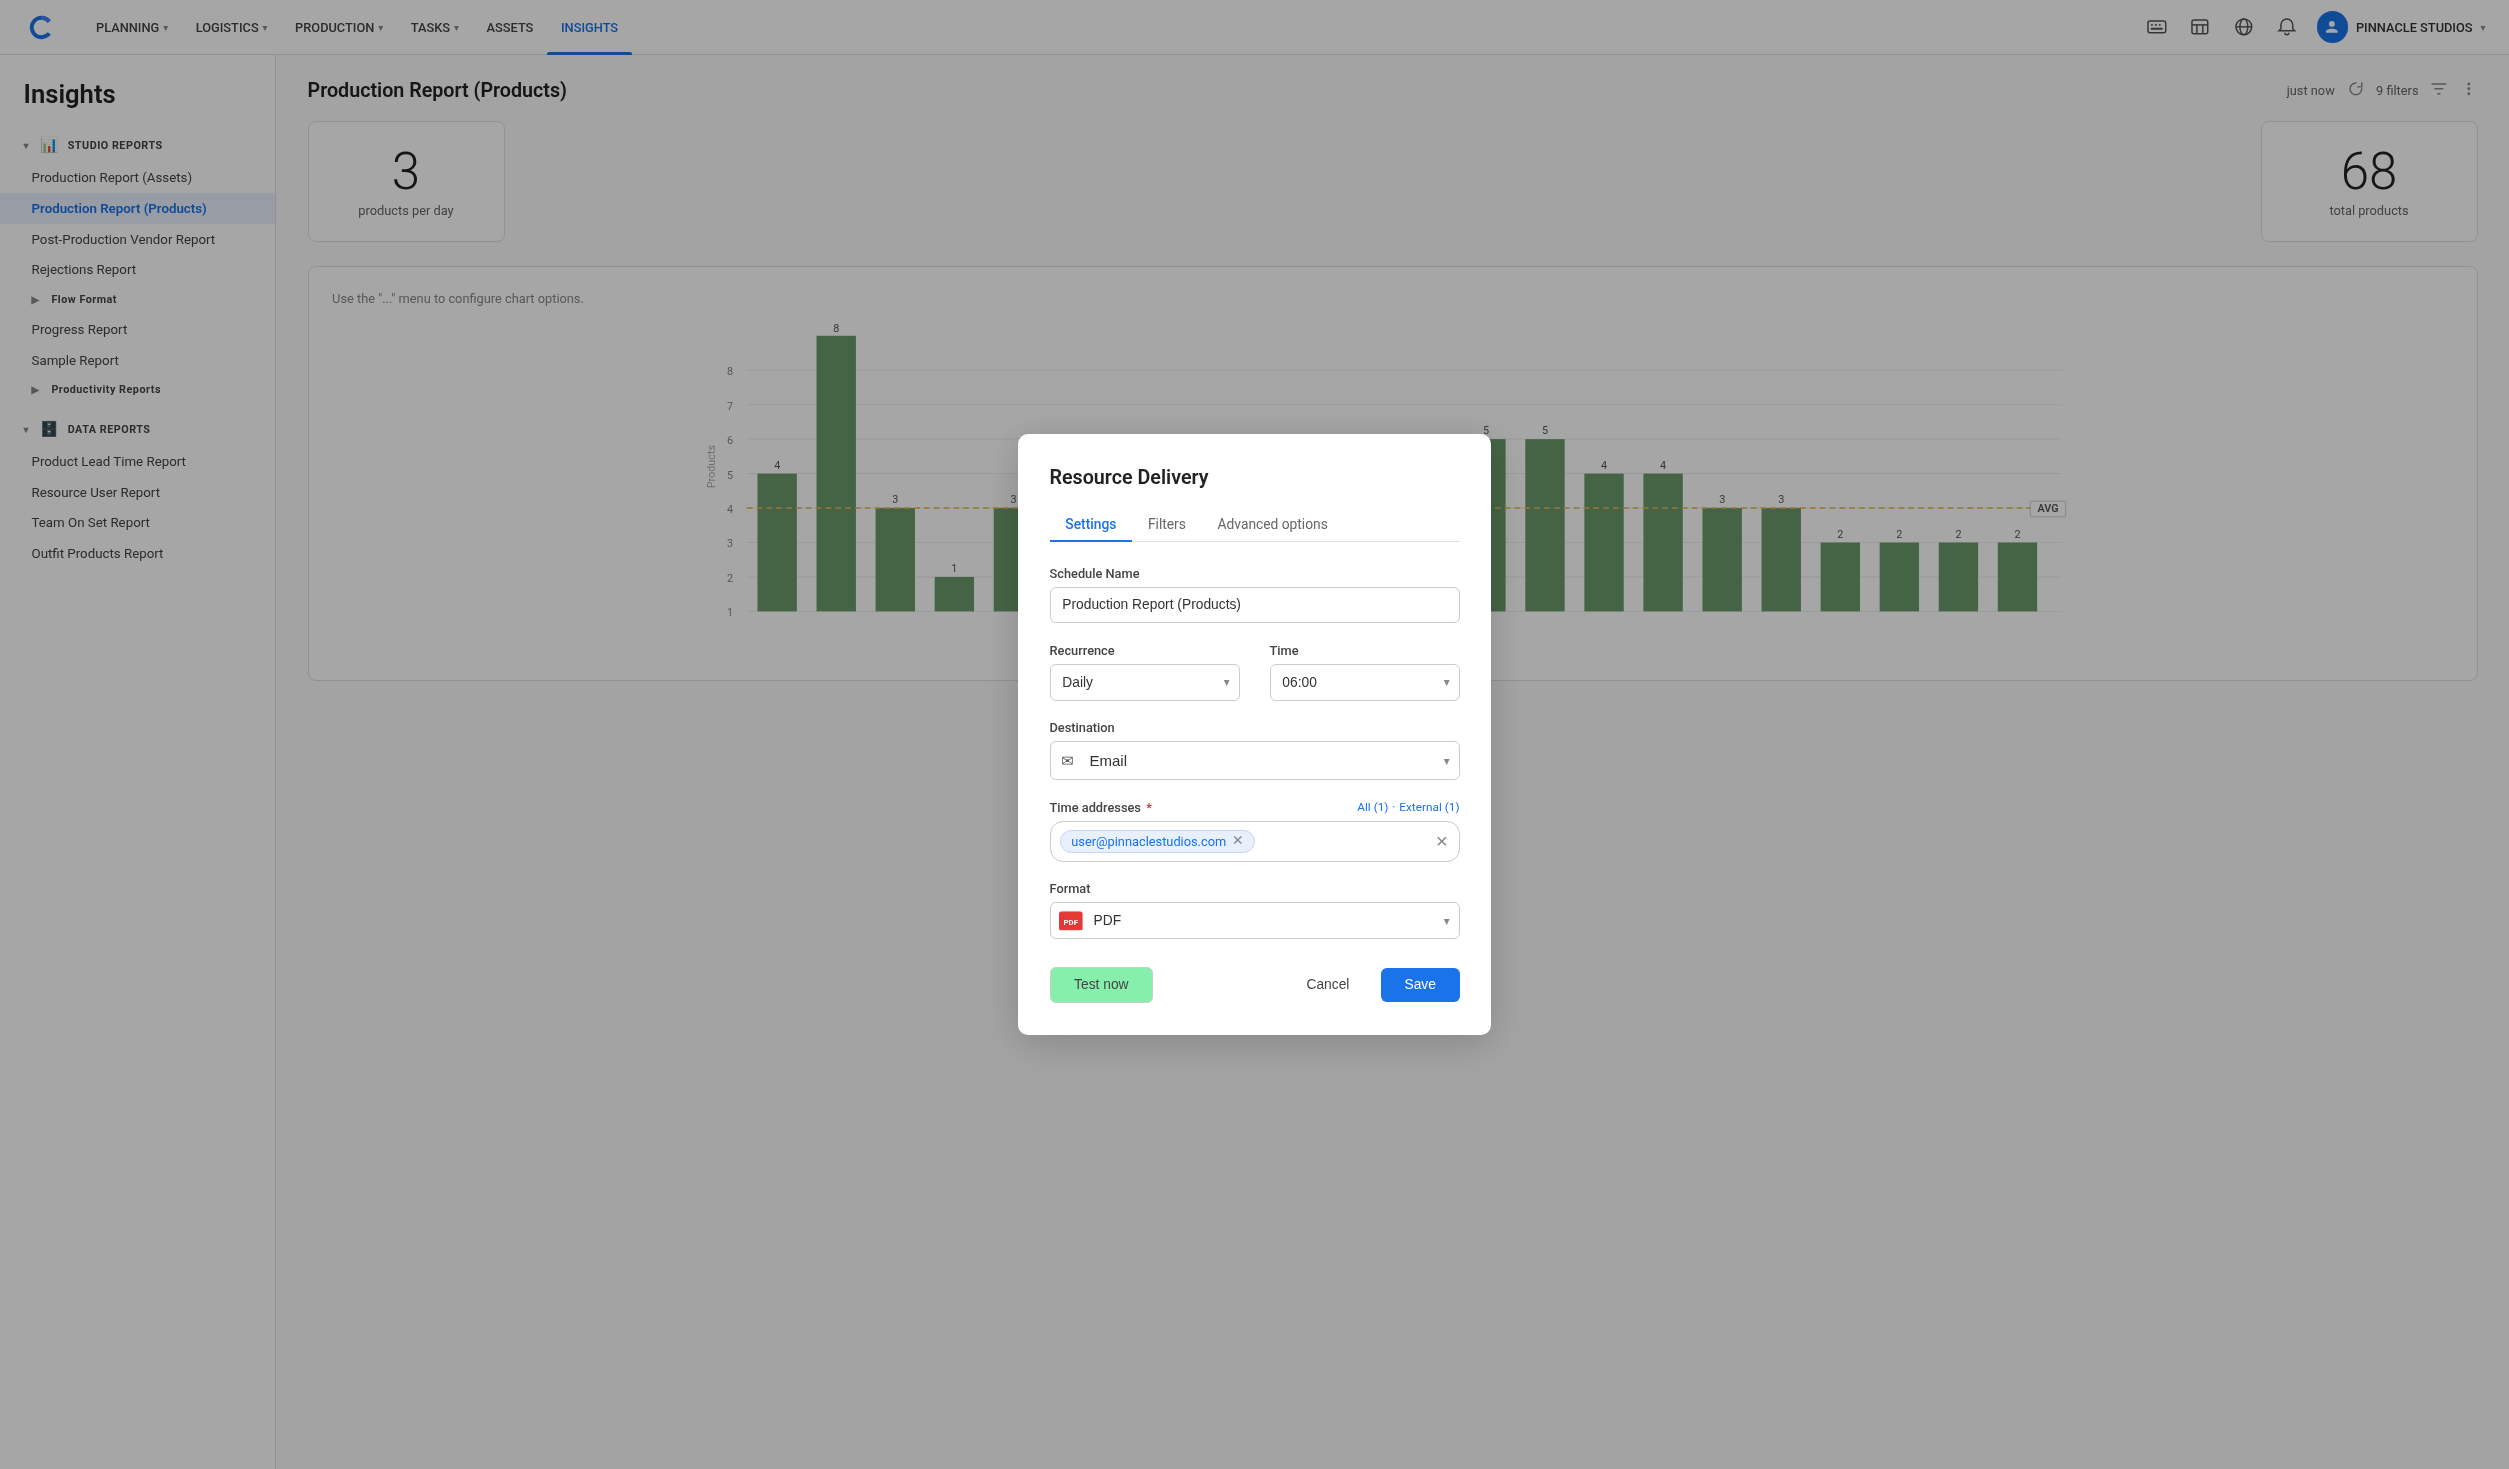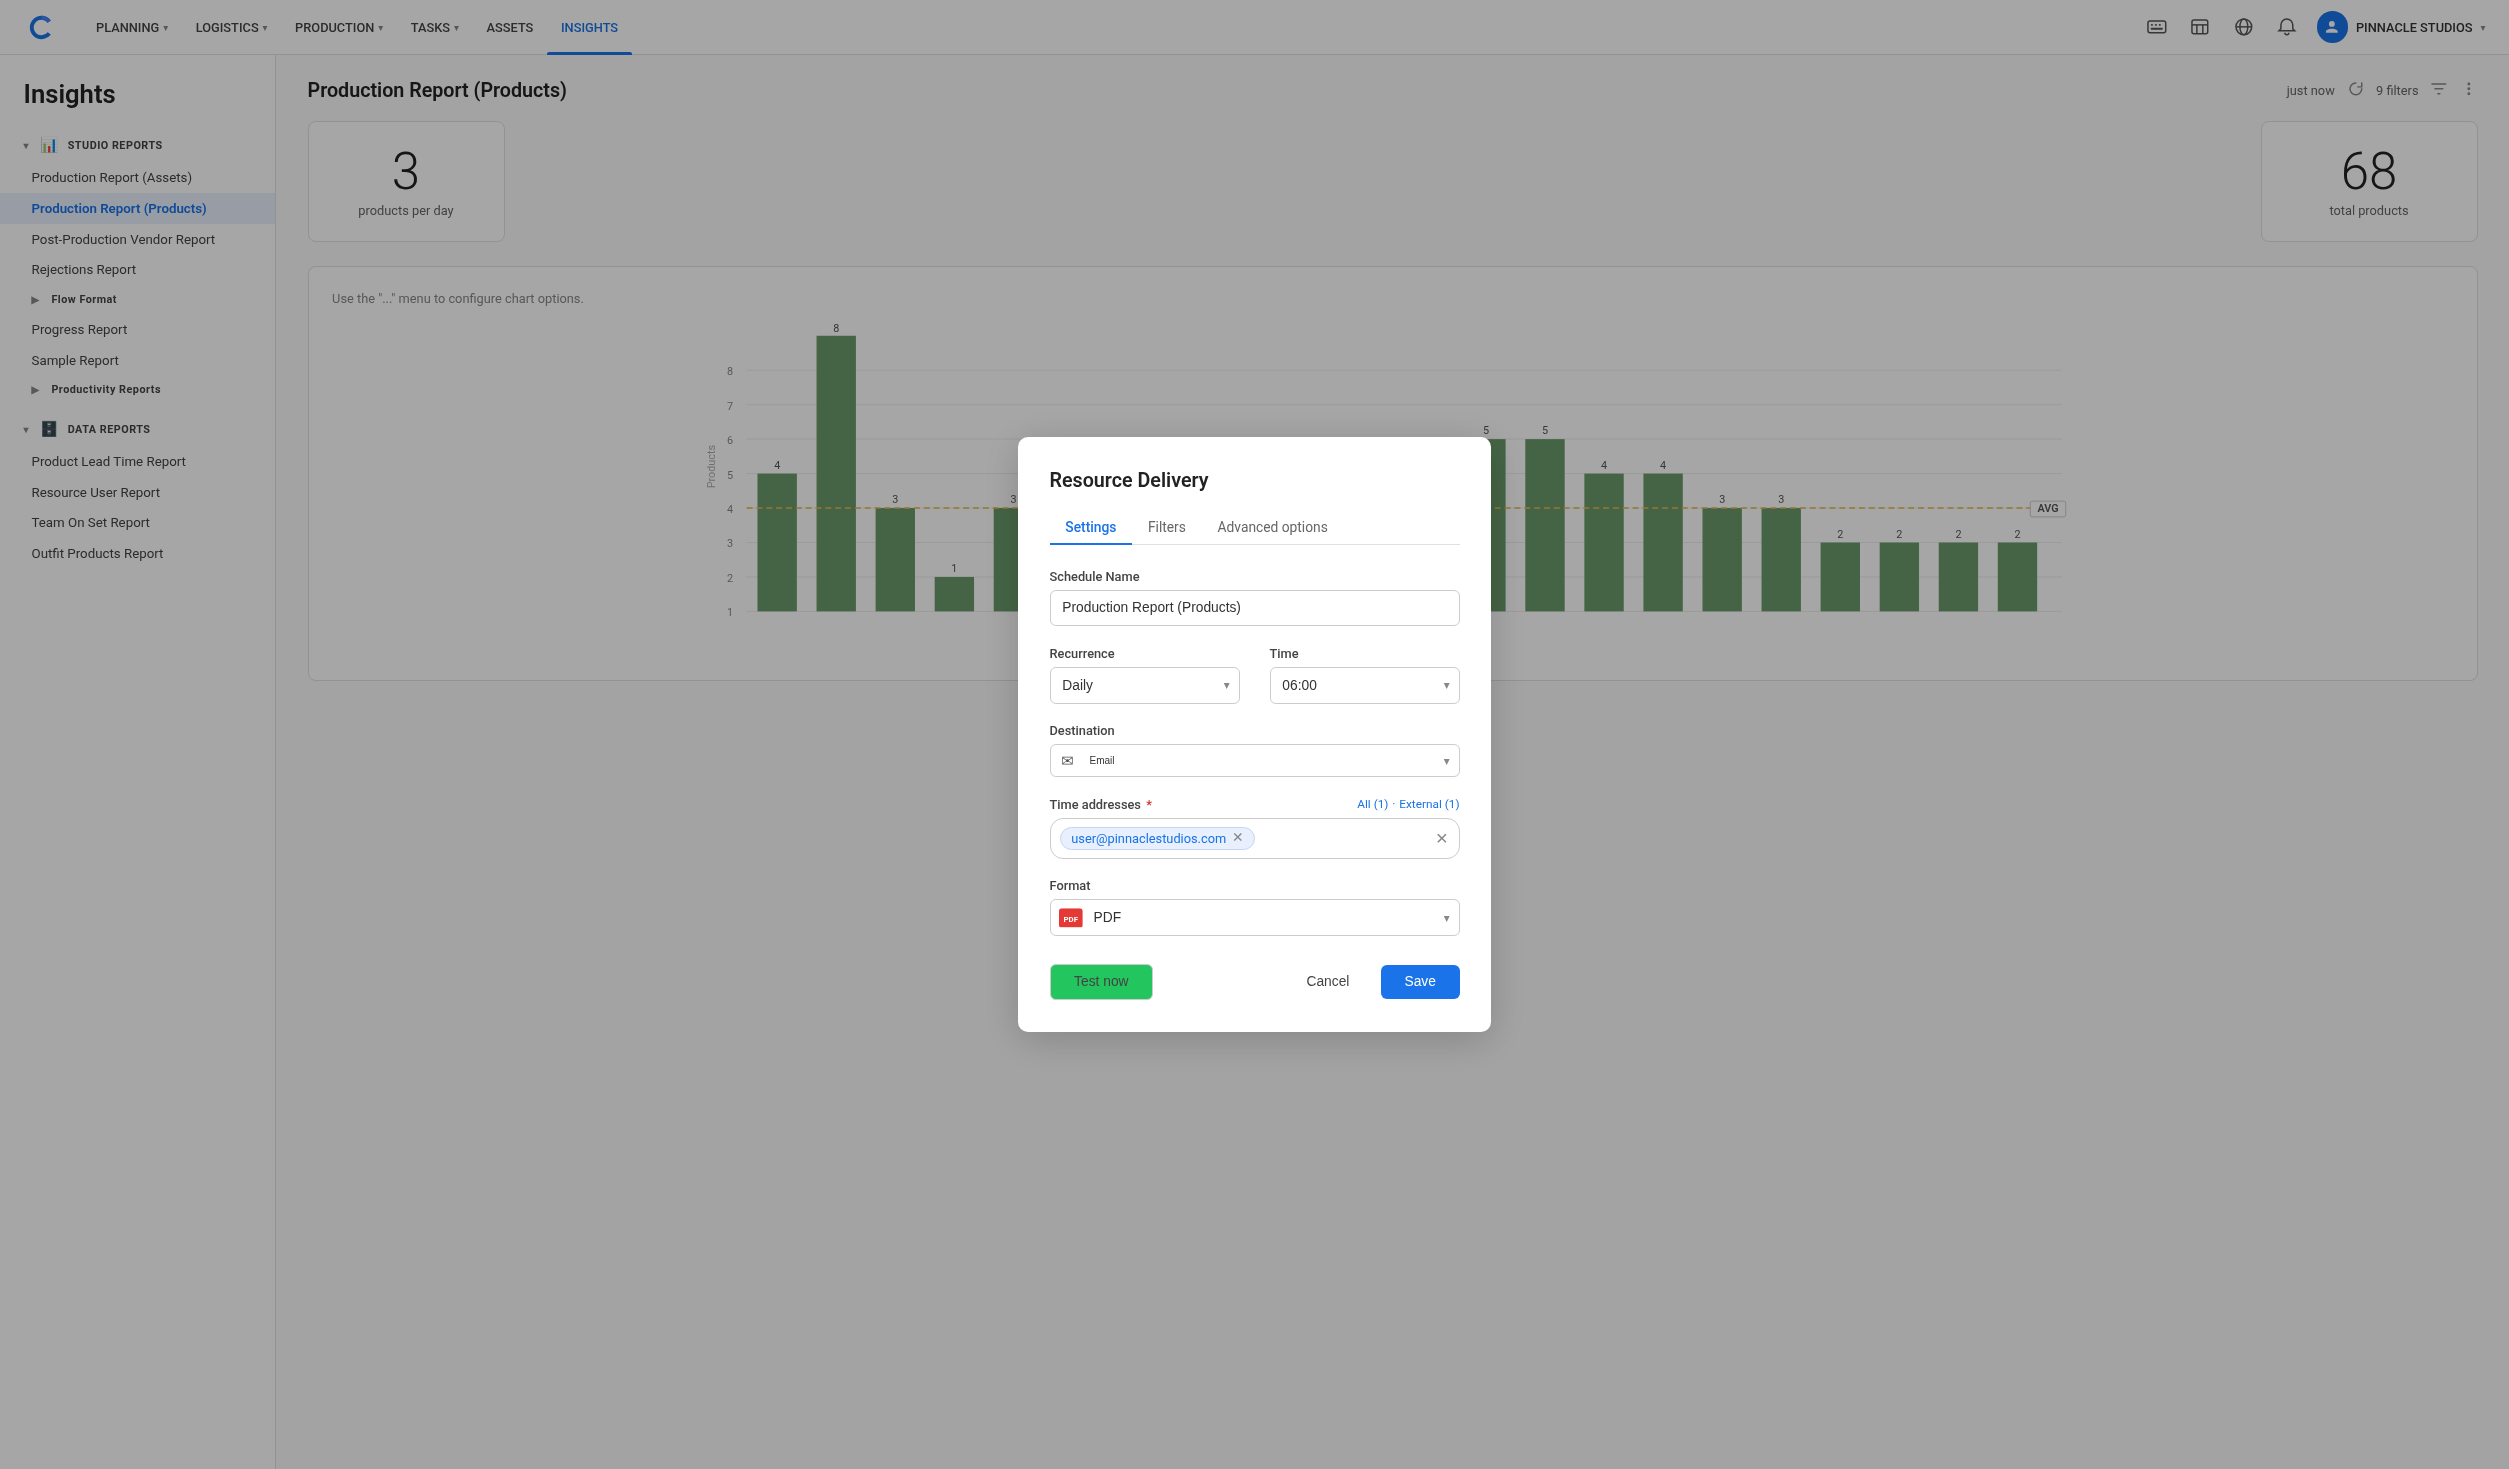--- a/index.html
+++ b/index.html
@@ -232,21 +232,21 @@
     }
     .destination-select-wrap {
       position: relative;
       width: 100%;
     }
     .destination-select {
       width: 100%;
       border: 1px solid #ccc;
       border-radius: 5.9px;
       padding: 9.9px 35px 9.9px 39px;
-      font-size: 10px;
+      font-size: 15px;
       color: #333;
       appearance: none;
       background: #fff;
       cursor: pointer;
       outline: none;
     }
     .destination-icon {
       position: absolute;
       left: 11.8px;
       top: 50%;
@@ -343,21 +343,21 @@
     }
     .btn {
       padding: 9.9px 23.6px;
       border-radius: 5.9px;
       font-size: 13.8px;
       font-weight: 500;
       cursor: pointer;
       border: none;
     }
     .btn-outline {
-      background: #22c55e;
+      background: #86efac;
       border: 1px solid #ccc;
       color: #444;
     }
     .btn-ghost {
       background: transparent;
       border: none;
       color: #444;
     }
     .btn-primary {
       background: #1a73e8;

